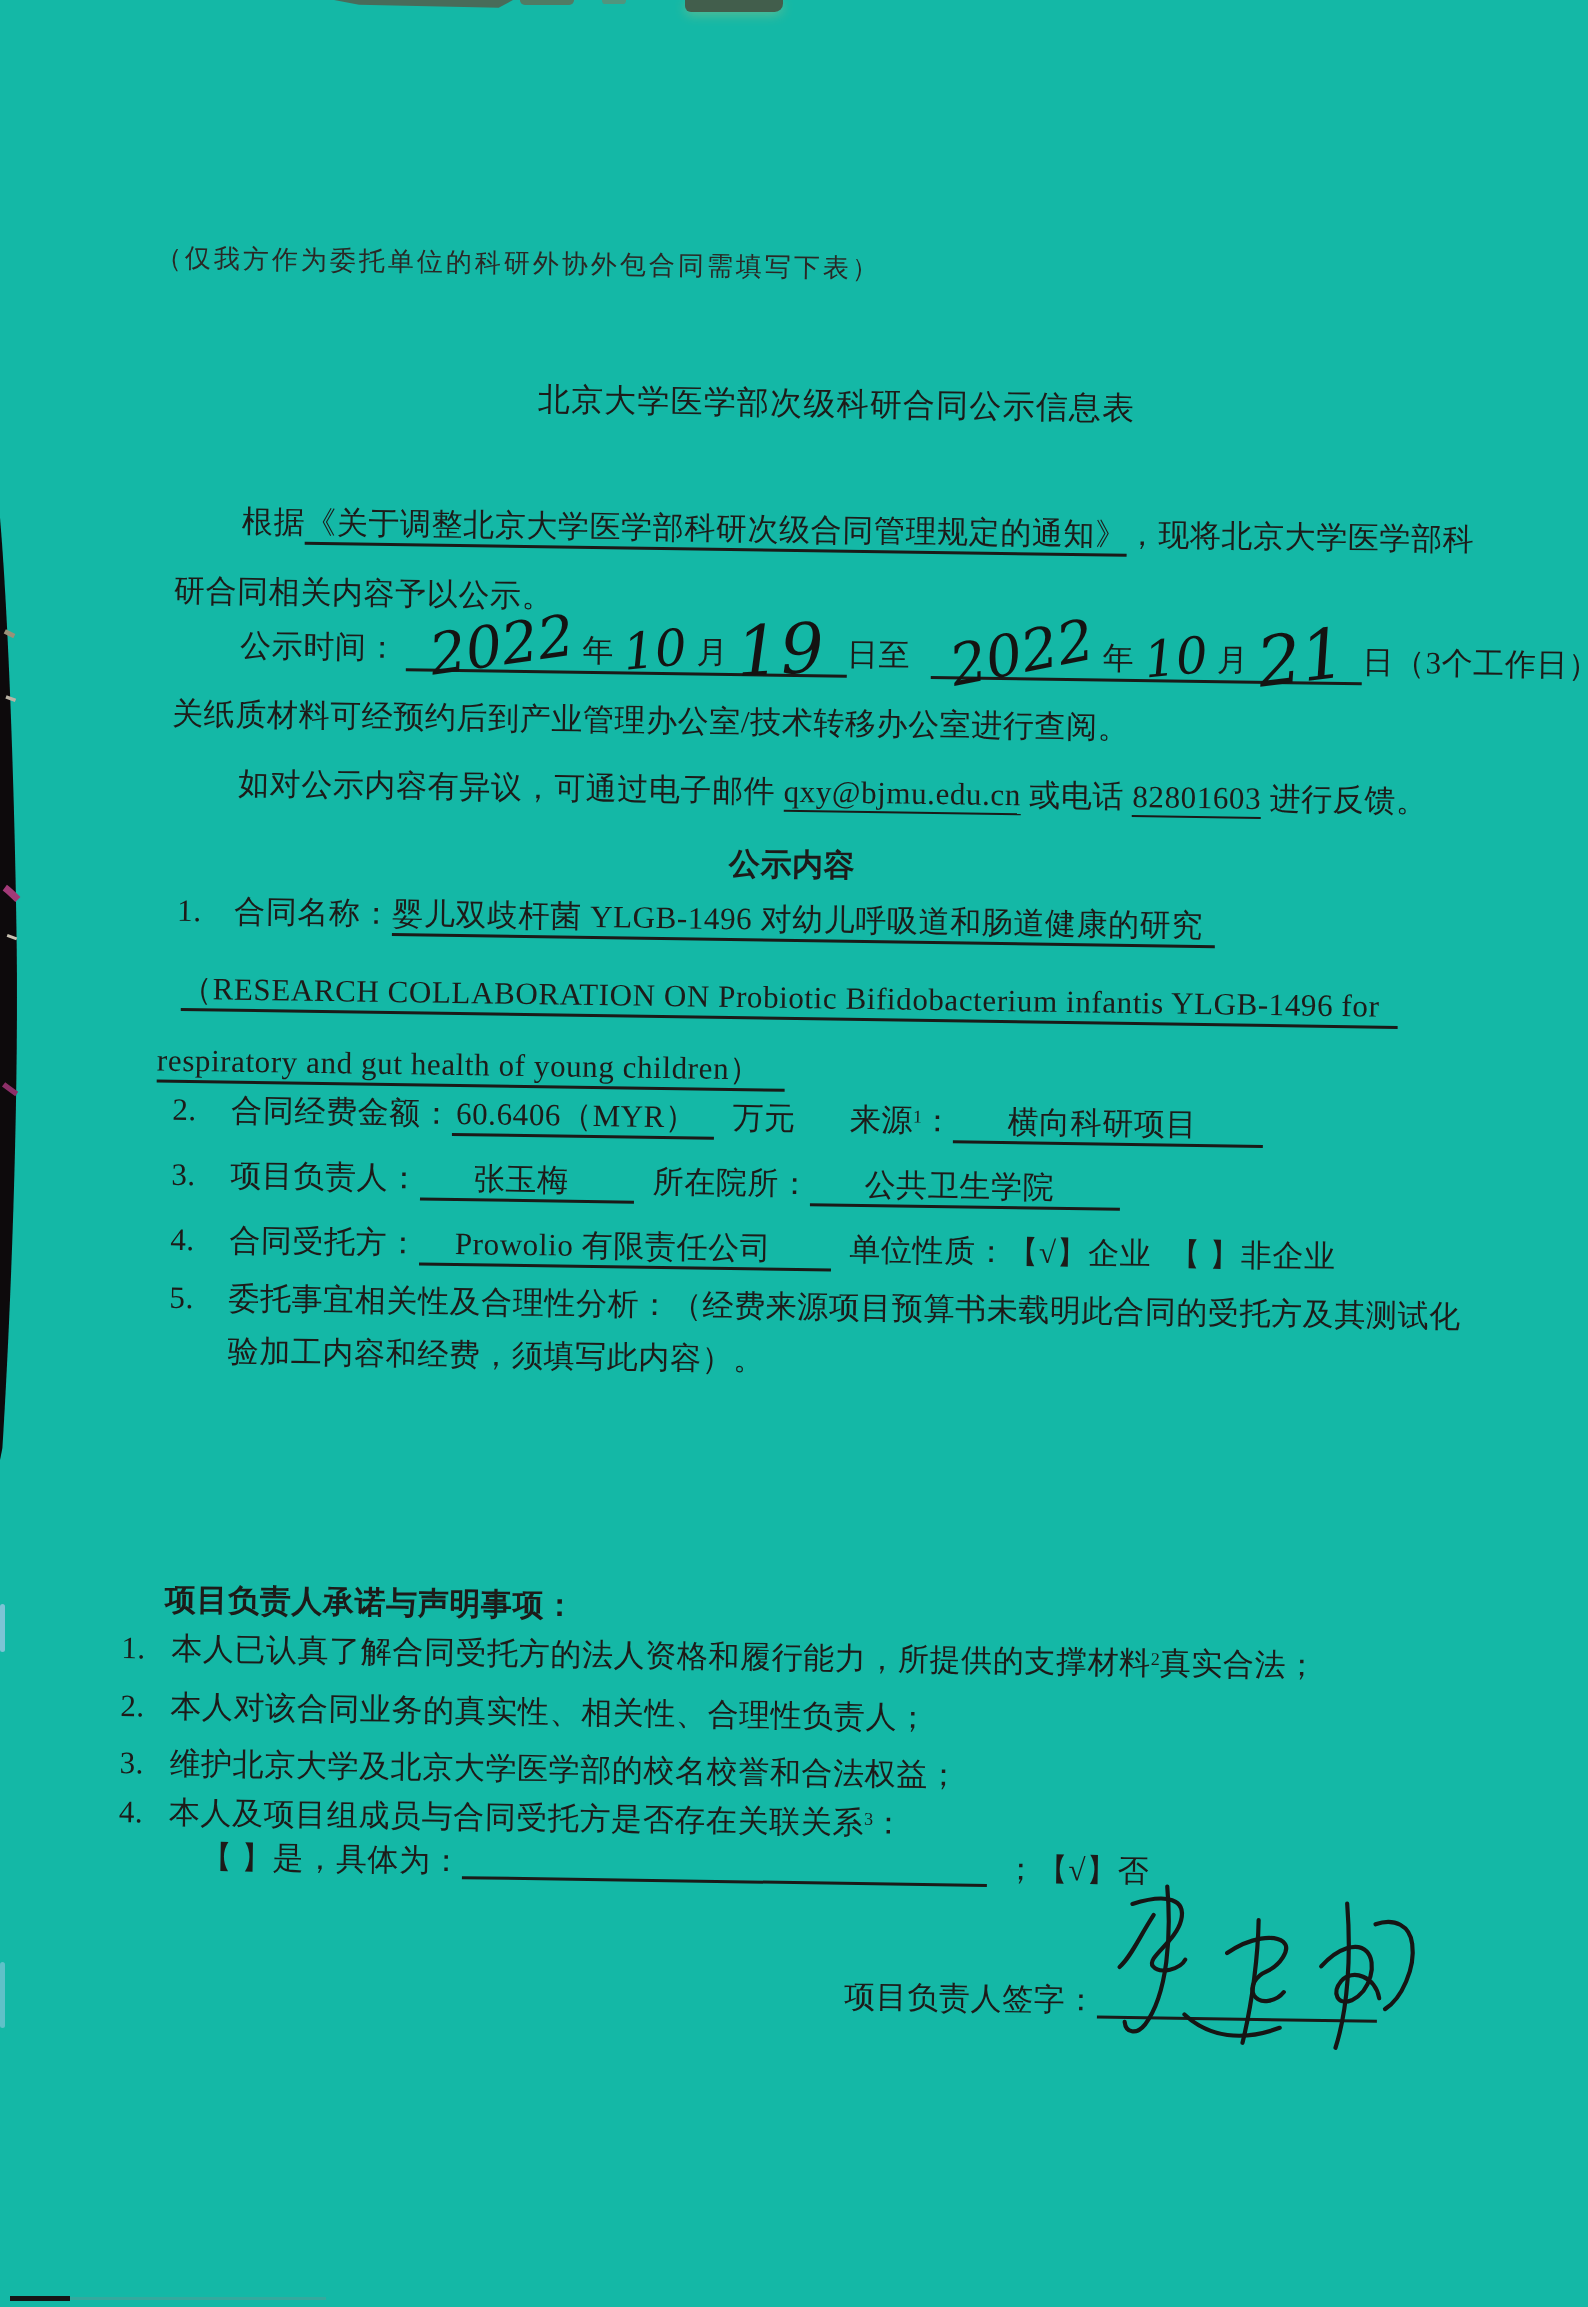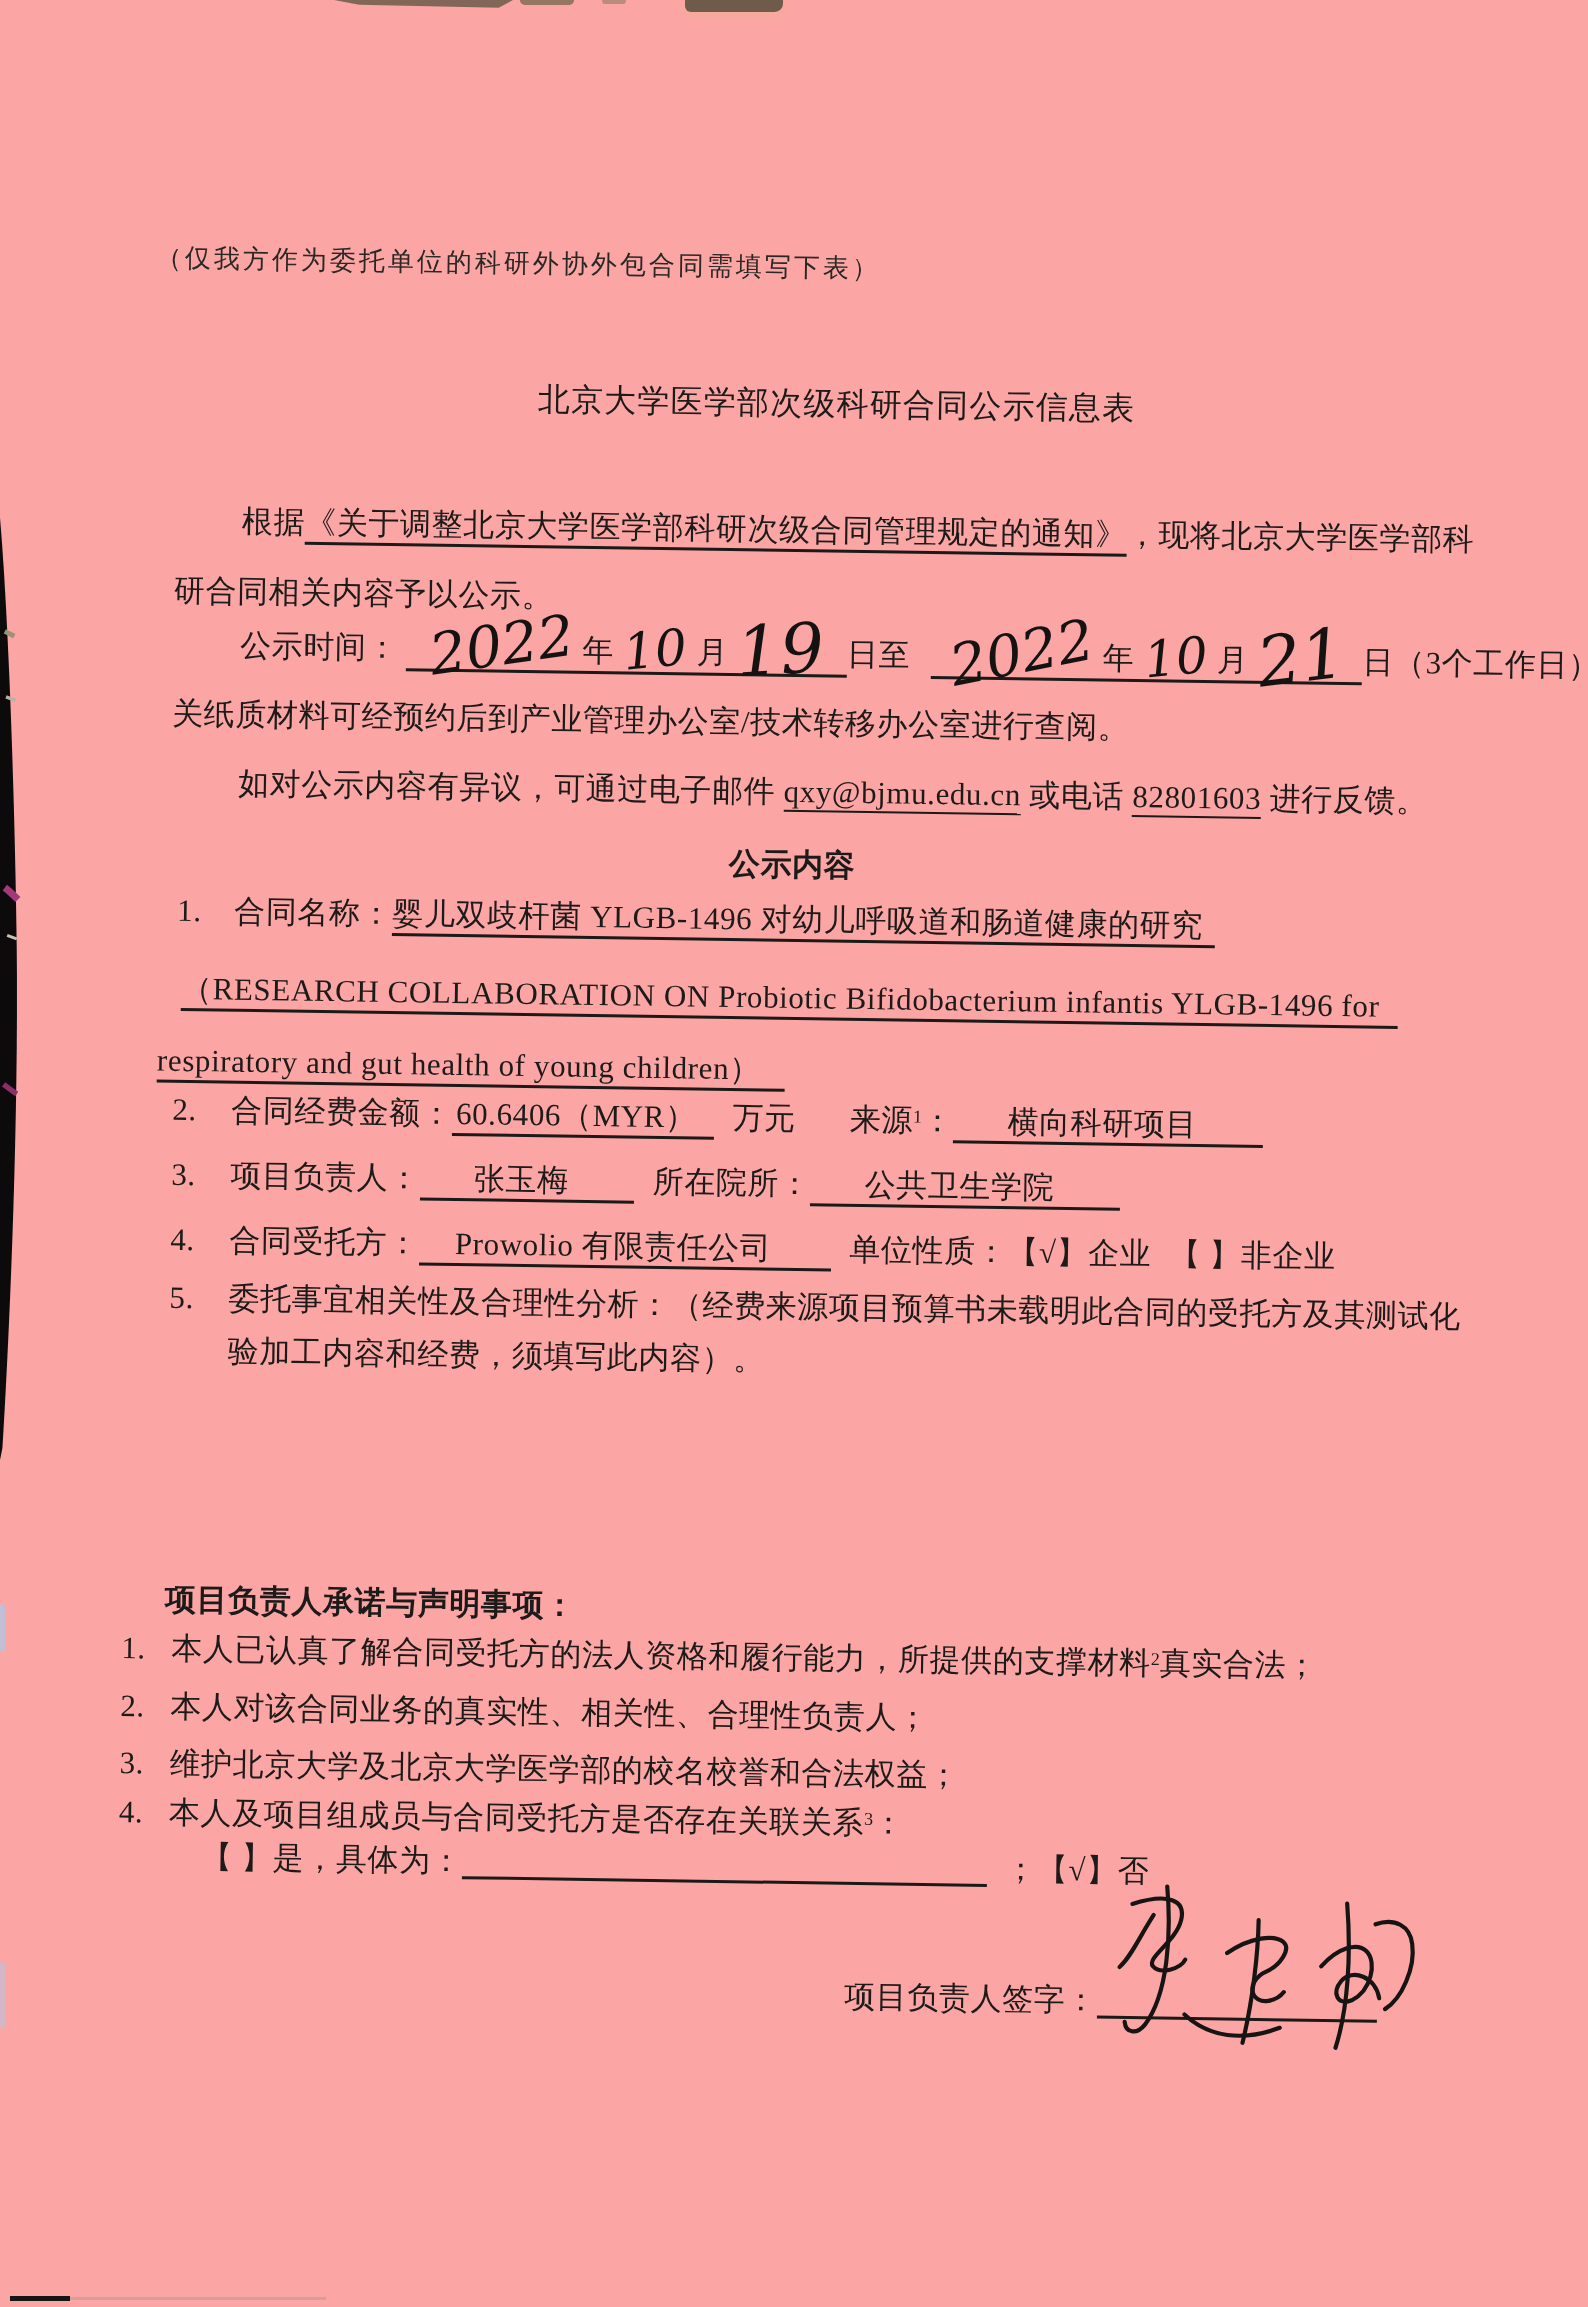--- a/index.html
+++ b/index.html
@@ -1,16 +1,16 @@
 <!DOCTYPE html>
 <html style="font-size:9.5px"><head>
 <meta charset="utf-8">
 <style>
   html,body{margin:0;padding:0;background:#ffffff;}
-  .page{position:relative;width:1589px;height:2307px;background:#fca5a5;overflow:hidden;
+  .page{position:relative;width:1589px;height:2307px;background:#14b8a6;overflow:hidden;
         font-family:"Liberation Serif","DejaVu Serif",serif;}
   .content{position:absolute;left:0;top:0;width:1589px;height:2307px;
            transform:rotate(0.85deg);transform-origin:794px 1133px;}
   .line{position:absolute;white-space:nowrap;font-size:31px;color:#1d1b19;
         letter-spacing:0.6px;line-height:1.15;}
   .b{font-weight:bold;}
   .note{font-size:26px;letter-spacing:3px;color:#2a2825;}
   .title{font-size:32px;letter-spacing:1.2px;}
   .u{border-bottom:3px solid #1b1a18;padding-bottom:1.8px;}
   .u4{border-bottom:2.4px solid #1b1a18;padding-bottom:1.2px;}

